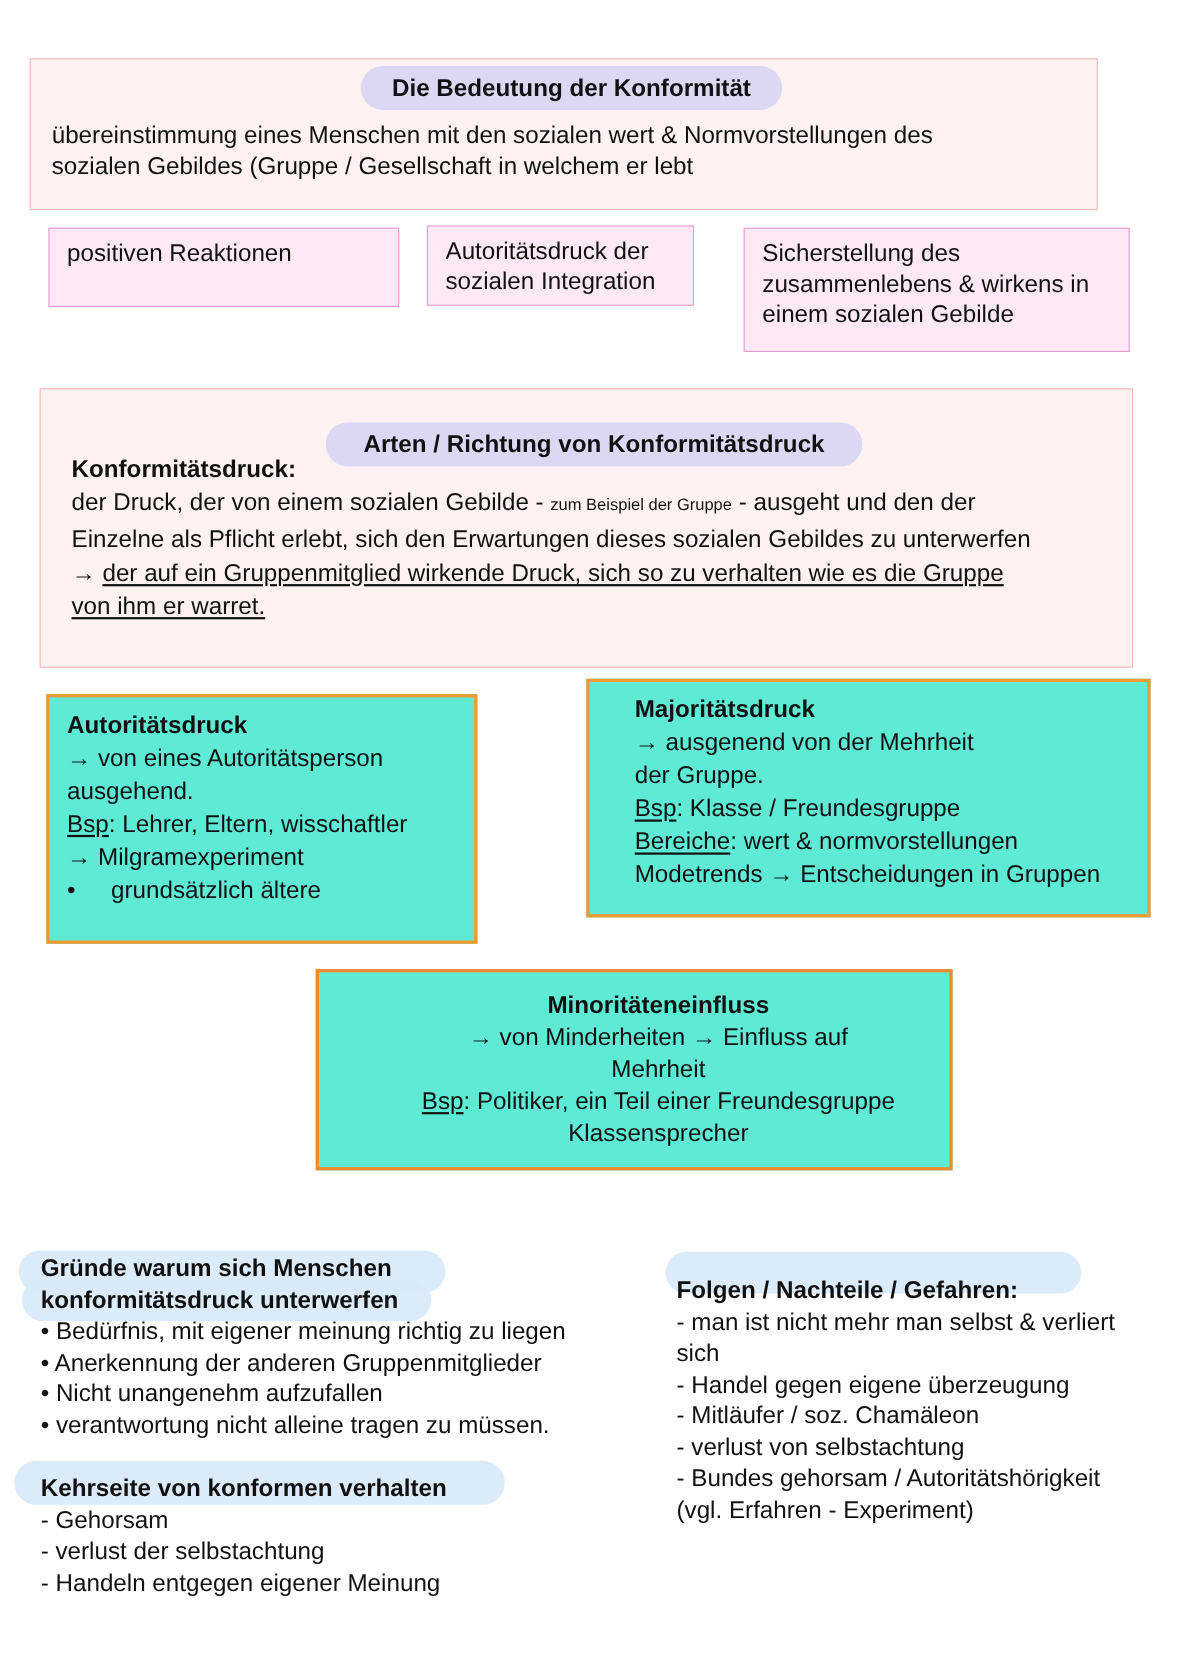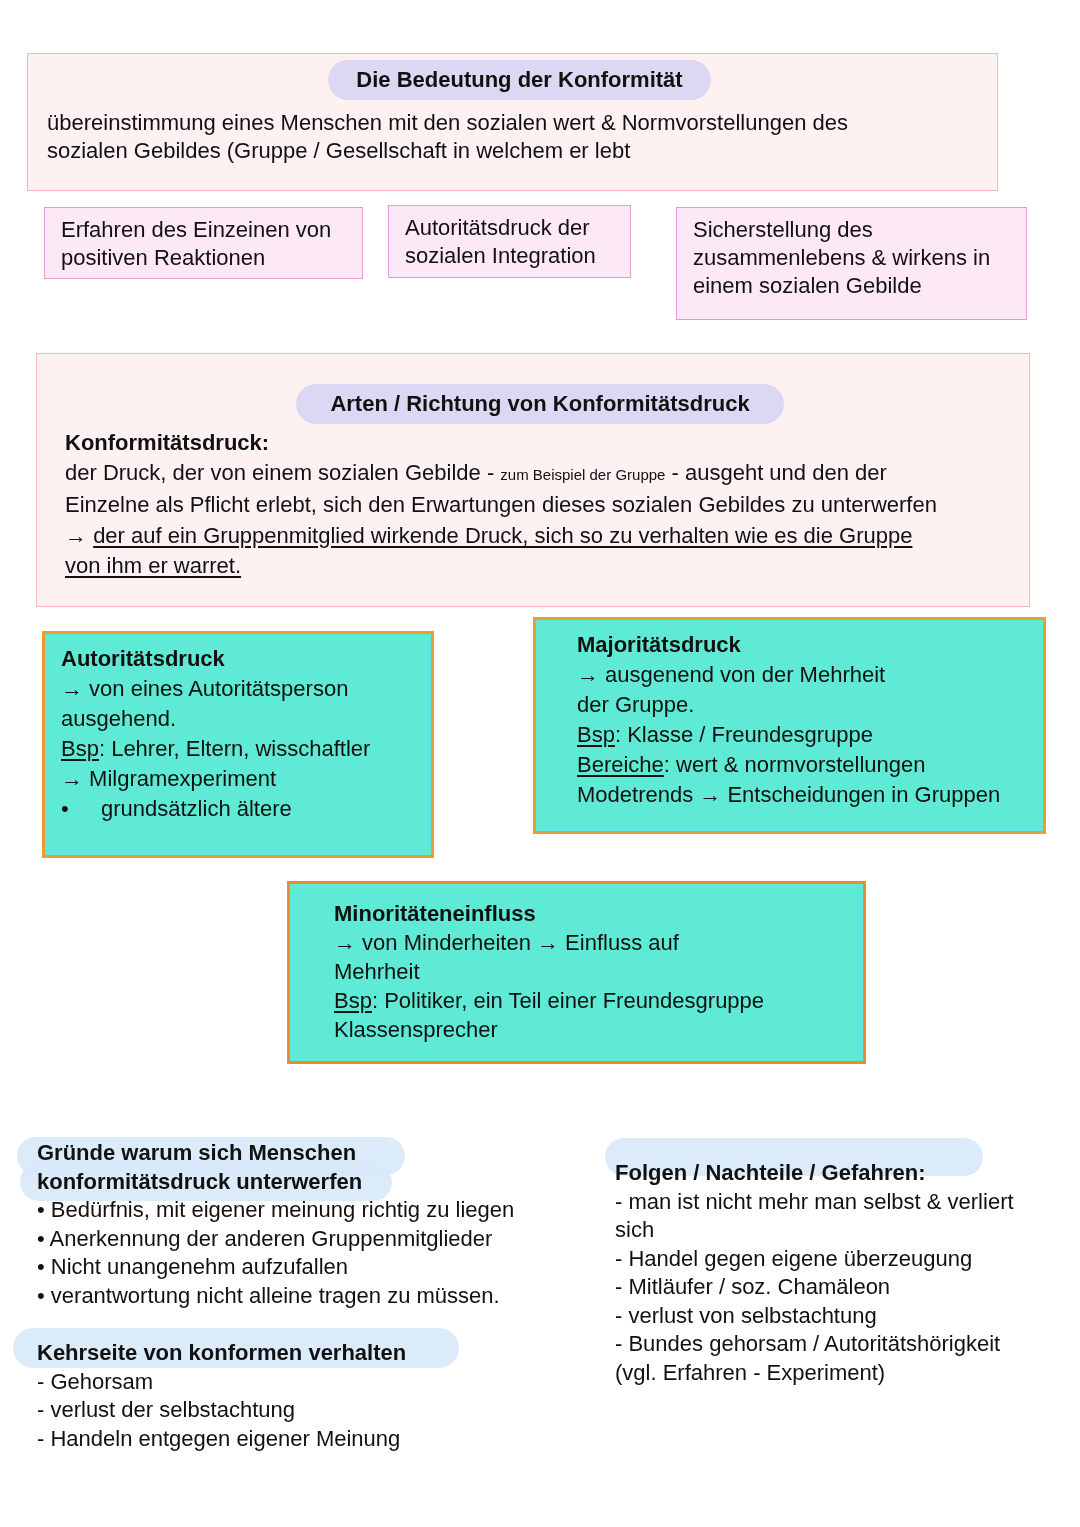--- a/index.html
+++ b/index.html
@@ -31,36 +31,35 @@
 <body>
 
 <div class="abs pinkbox" style="left:27px; top:53px; width:971px; height:138px;"></div>
 <div class="pill" style="left:328px; top:60px; width:383px;">Die Bedeutung der Konformität</div>
 <div class="abs text22" style="left:47px; top:109px; width:940px;">
   <span class="line">übereinstimmung eines Menschen mit den sozialen wert &amp; Normvorstellungen des</span>
   <span class="line">sozialen Gebildes (Gruppe / Gesellschaft in welchem er lebt</span>
 </div>
 
 <div class="abs magbox" style="left:44px; top:207px; width:319px; height:72px;">
-  <span class="line">Erfahren des Einzeinen von</span>
   <span class="line">positiven Reaktionen</span>
 </div>
 <div class="abs magbox" style="left:388px; top:205px; width:243px; height:73px;">
   <span class="line">Autoritätsdruck der</span>
   <span class="line">sozialen Integration</span>
 </div>
 <div class="abs magbox" style="left:676px; top:207px; width:351px; height:113px;">
   <span class="line">Sicherstellung des</span>
   <span class="line">zusammenlebens &amp; wirkens in</span>
   <span class="line">einem sozialen Gebilde</span>
 </div>
 
 <div class="abs pinkbox" style="left:36px; top:353px; width:994px; height:254px;"></div>
 <div class="pill" style="left:296px; top:384px; width:488px;">Arten / Richtung von Konformitätsdruck</div>
-<div class="abs" style="left:65px; top:428px; width:960px; font-size:22px; line-height:30px;">
+<div class="abs" style="left:65px; top:412px; width:960px; font-size:22px; line-height:30px;">
   <span class="line bold">Konformitätsdruck:</span>
   <span class="line"><span>der Druck, der von einem sozialen Gebilde - </span><span class="small">zum Beispiel der Gruppe</span><span> - ausgeht und den der</span></span>
   <span class="line">Einzelne als Pflicht erlebt, sich den Erwartungen dieses sozialen Gebildes zu unterwerfen</span>
   <span class="line" style="margin-top:1px;"><span>→ </span><span class="u">der auf ein Gruppenmitglied wirkende Druck, sich so zu verhalten wie es die Gruppe</span></span>
   <span class="line u">von ihm er warret.</span>
 </div>
 
 <div class="abs orangebox" style="left:42px; top:631px; width:392px; height:227px; padding:10px 0 0 16px;">
   <span class="line bold">Autoritätsdruck</span>
   <span class="line">→ von eines Autoritätsperson</span>
@@ -72,21 +71,21 @@
 
 <div class="abs orangebox" style="left:533px; top:617px; width:513px; height:217px; padding:10px 0 0 41px;">
   <span class="line bold">Majoritätsdruck</span>
   <span class="line">→ ausgenend von der Mehrheit</span>
   <span class="line">der Gruppe.</span>
   <span class="line"><span class="u">Bsp</span><span>: Klasse / Freundesgruppe</span></span>
   <span class="line"><span class="u">Bereiche</span><span>: wert &amp; normvorstellungen</span></span>
   <span class="line">Modetrends → Entscheidungen in Gruppen</span>
 </div>
 
-<div class="abs orangebox dark" style="left:287px; top:881px; width:579px; height:183px; padding:15px 0 0 44px; line-height:29px;">
+<div class="abs orangebox dark" style="left:287px; top:881px; width:579px; height:183px; padding:15px 0 0 44px; line-height:29px;text-align:center;">
   <span class="line bold">Minoritäteneinfluss</span>
   <span class="line">→ von Minderheiten → Einfluss auf</span>
   <span class="line">Mehrheit</span>
   <span class="line"><span class="u">Bsp</span><span>: Politiker, ein Teil einer Freundesgruppe</span></span>
   <span class="line">Klassensprecher</span>
 </div>
 
 <div class="hl" style="left:17px; top:1137px; width:388px; height:38px;"></div>
 <div class="hl" style="left:20px; top:1163px; width:372px; height:38px;"></div>
 <div class="abs" style="left:37px; top:1139px; font-size:22px; line-height:28.5px;">

